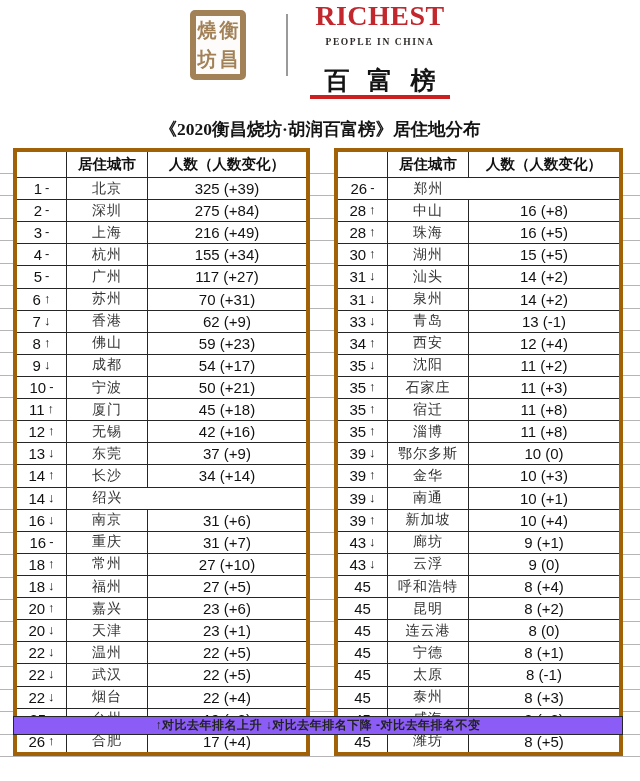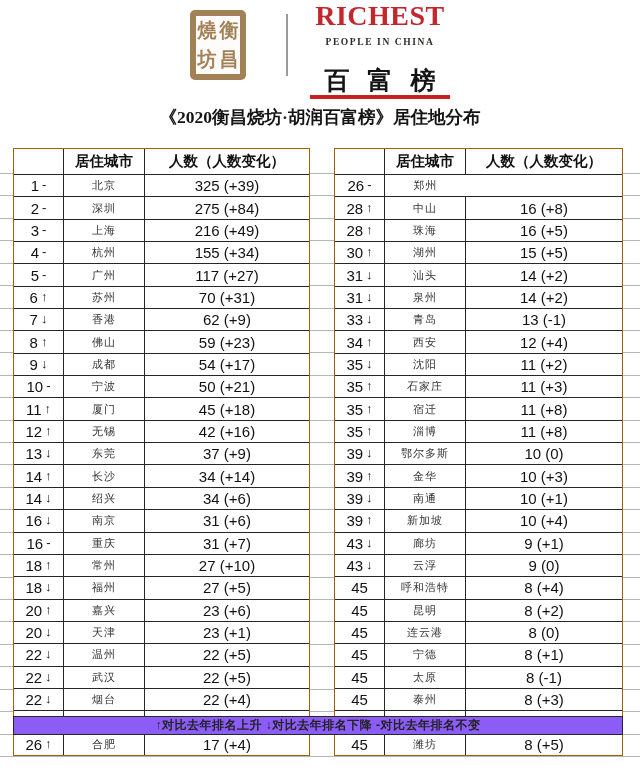--- a/index.html
+++ b/index.html
@@ -22,43 +22,43 @@
   .the-row .the-word{padding:0 6px;}
   .richest{color:#c1272d;font-family:"Liberation Serif", serif;font-weight:700;
            font-size:28px;line-height:1.0;letter-spacing:0.5px;}
   .people{color:#2e2a28;font-family:"Liberation Serif", serif;font-weight:700;
           font-size:9.5px;letter-spacing:1.6px;margin-top:7px;white-space:nowrap;}
   .bfb{color:#141414;font-size:25px;font-weight:700;letter-spacing:18px;
        margin-right:-18px;margin-top:20px;line-height:1.05;}
   .redbar{height:4px;background:#cc1f1f;margin-top:2px;}
 
   
-  .title{position:absolute;top:101px;left:0;right:0;margin:4px;text-align:center;
+  .title{position:absolute;top:101px;left:0;right:0;margin:16px;text-align:center;
          font-family:"Liberation Serif", serif;font-weight:700;font-size:17.5px;color:#141414;}
 
   
   .tables-section{position:absolute;top:148px;left:0;width:640px;height:609px;}
   
   .tables-section::before{content:"";position:absolute;left:0;right:0;top:25px;bottom:0;
       background:repeating-linear-gradient(to bottom,#b5b5b5 0 1px,transparent 1px 22.42px);}
   .rank-table{position:absolute;top:0;height:608px;background:#fff;
-              border:1px solid #a16207;box-sizing:border-box;
+              border:4px solid #a16207;box-sizing:border-box;
               display:flex;flex-direction:column;}
   #table-left{left:13px;width:297px;}
   #table-right{left:334px;width:289px;}
   .trow{flex:1;display:grid;grid-template-columns:50px 81px 1fr;
         border-bottom:1px solid #262626;min-height:0;}
   .trow:last-child{border-bottom:none;}
   .trow.head{flex:none;height:25px;}
   .cell{border-right:1px solid #262626;display:flex;align-items:center;
         justify-content:center;overflow:hidden;white-space:nowrap;}
   .cell:last-child{border-right:none;}
   .cell.rank{font-size:15px;color:#111;gap:3px;}
   .cell.rank .trend{font-size:13px;position:relative;top:-1px;}
-  .cell.city{font-size:11px;color:#333;letter-spacing:1px;}
+  .cell.city{font-size:14px;color:#333;letter-spacing:1px;}
   .cell.count{font-size:15px;color:#111;}
   .trow.head .cell{font-weight:700;font-size:14.5px;color:#111;letter-spacing:0;}
 
   
   .legend{position:absolute;top:716px;left:13px;width:610px;height:19px;
           border:1px solid #262626;box-sizing:border-box;background:#8b5cf6;
           display:flex;align-items:center;justify-content:center;
           font-size:12px;font-weight:700;color:#222;letter-spacing:0.5px;}
 </style>
 </head>
@@ -207,21 +207,20 @@
           </div>
           <div class="cell city">长沙</div>
           <div class="cell count">34 (+14)</div>
         </div>
         <div class="trow">
           <div class="cell rank">
             <span>14</span>
             <span class="trend">↓</span>
           </div>
           <div class="cell city">绍兴</div>
-          <div class="cell count">34 (+6)</div>
         </div>
         <div class="trow">
           <div class="cell rank">
             <span>16</span>
             <span class="trend">↓</span>
           </div>
           <div class="cell city">南京</div>
           <div class="cell count">31 (+6)</div>
         </div>
         <div class="trow">

